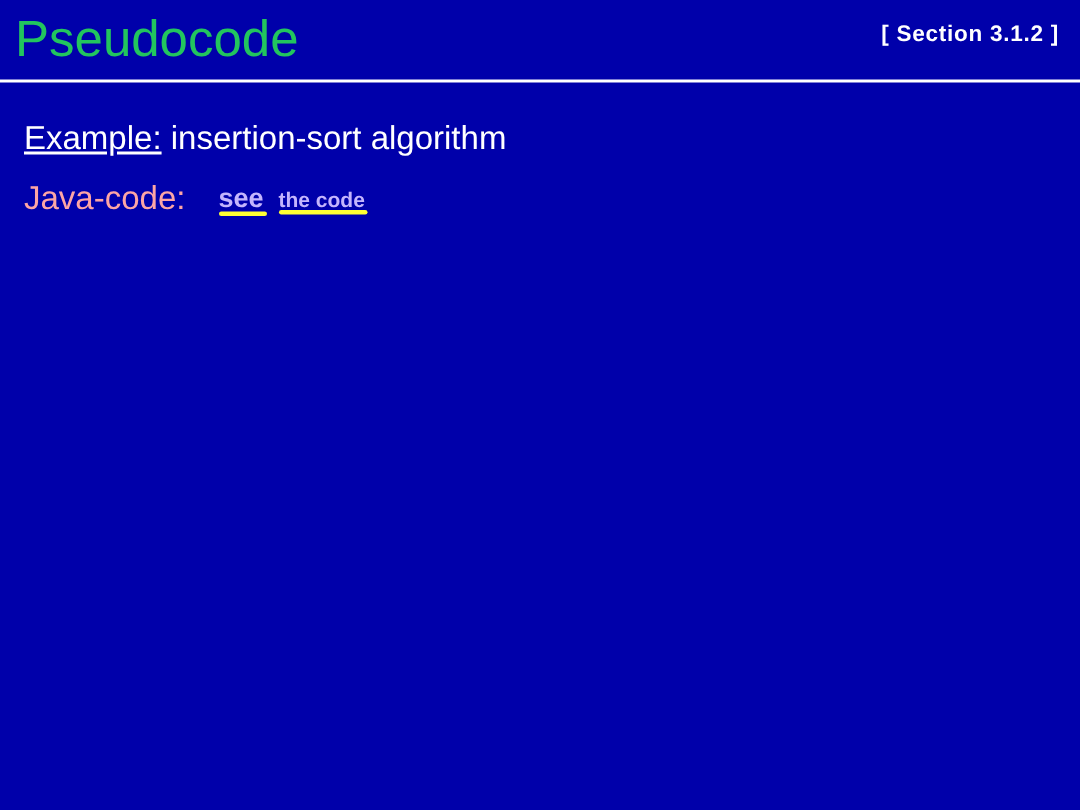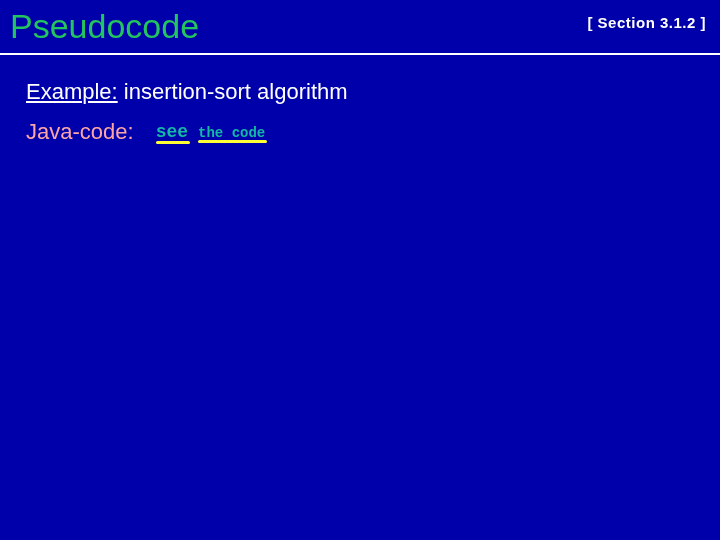--- a/index.html
+++ b/index.html
@@ -34,21 +34,21 @@
       padding-top: 6px;
       letter-spacing: 0.5px;
     }
     .divider {
       border: none;
       border-top: 2px solid #ffffff;
       margin: 4px 0 14px 0;
       width: 100%;
     }
     .content {
-      padding: 0 26px;
+      padding: 0 16px;
       margin-top: 24px;
     }
     .example-line {
       color: #ffffff;
       font-size: 22px;
       margin-bottom: 14px;
     }
     .example-label {
       text-decoration: underline;
       font-weight: normal;
@@ -61,22 +61,22 @@
     .java-label {
       color: #fca5a5;
       font-size: 22px;
     }
     .handwritten-wrap {
       display: flex;
       align-items: baseline;
       gap: 10px;
     }
     .handwritten {
-      color: #14b8a6;
-      font-family: Liberation Mono, monospace;
+      color: #c4b5fd;
+      font-family: Liberation Sans, sans-serif;
       font-size: 18px;
       font-weight: bold;
       position: relative;
       line-height: 1;
     }
     .handwritten.small {
       font-size: 14px;
       font-weight: bold;
     }
     .hw-underline {

